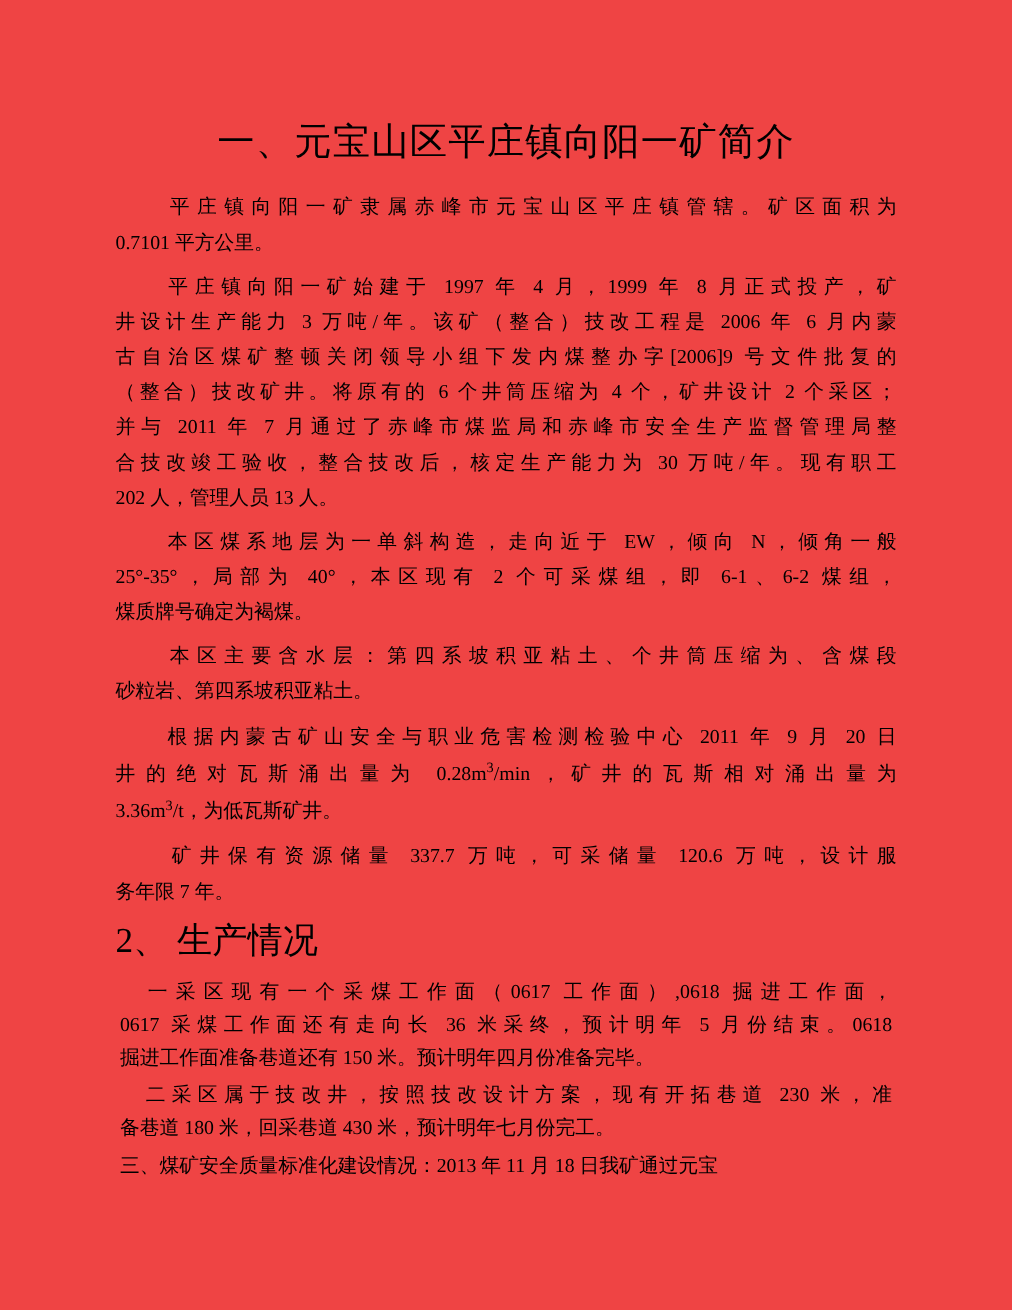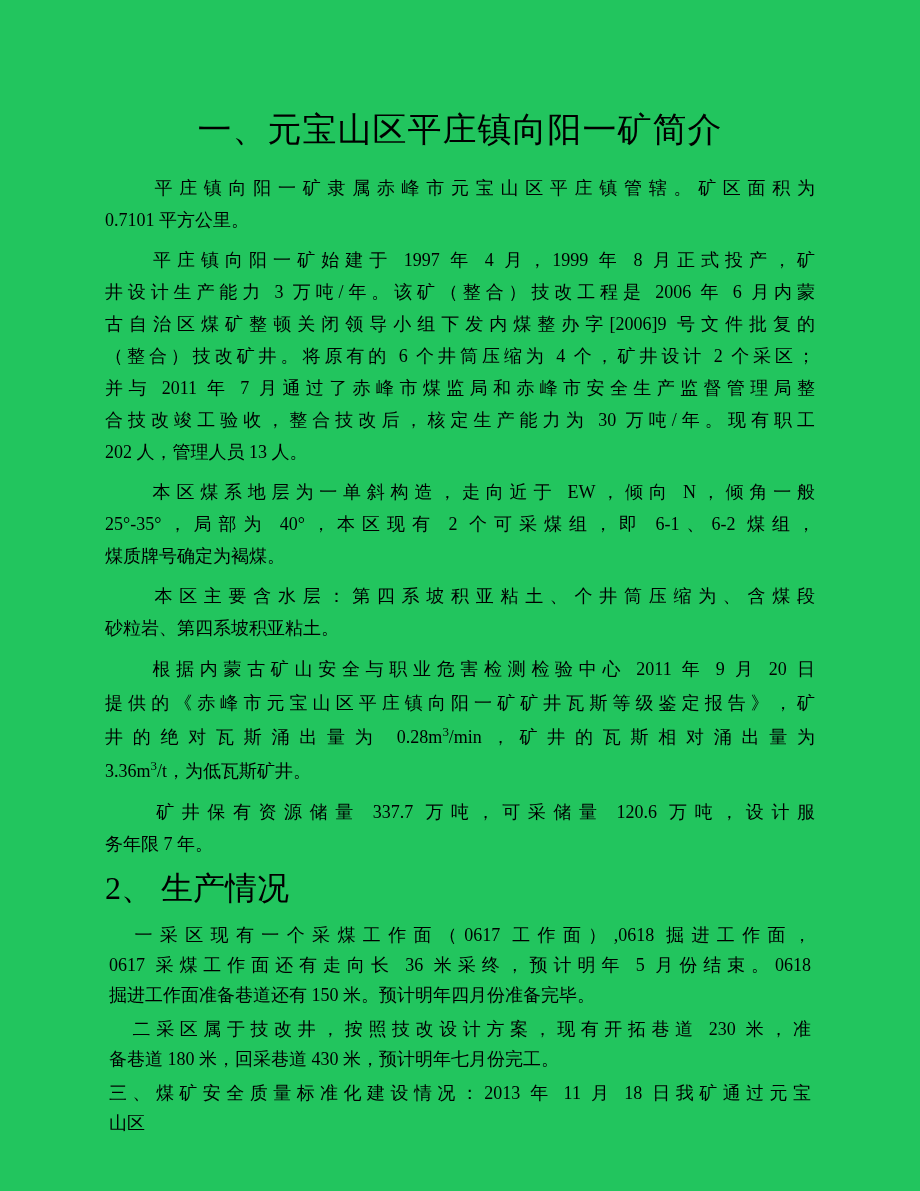--- a/index.html
+++ b/index.html
@@ -4,21 +4,21 @@
 <style>
   html, body {
     margin: 0;
     padding: 0;
     background: #ffffff;
   }
   .page {
     position: relative;
     width: 920px;
     height: 1191px;
-    background: #22c55e;
+    background: #ef4444;
     box-sizing: border-box;
     padding: 108px 105px 0 105px;
     overflow: hidden;
     font-family: "Liberation Serif", "DejaVu Serif", serif;
     color: #000000;
   }
   .doc-title {
     font-size: 34px;
     line-height: 44px;
     font-weight: 400;
@@ -82,36 +82,34 @@
         <div class="line">　　本区煤系地层为一单斜构造，走向近于 EW，倾向 N，倾角一般</div>
         <div class="line">25°-35°，局部为 40°，本区现有 2 个可采煤组，即 6-1、6-2 煤组，</div>
         <div class="line">煤质牌号确定为褐煤。</div>
       </div>
       <div class="para">
         <div class="line">　　本区主要含水层：第四系坡积亚粘土、个井筒压缩为、含煤段</div>
         <div class="line">砂粒岩、第四系坡积亚粘土。</div>
       </div>
       <div class="para gas">
         <div class="line">　　根据内蒙古矿山安全与职业危害检测检验中心 2011 年 9 月 20 日</div>
-        <div class="line">提供的《赤峰市元宝山区平庄镇向阳一矿矿井瓦斯等级鉴定报告》，矿</div>
         <div class="line">井的绝对瓦斯涌出量为 0.28m<sup>3</sup>/min，矿井的瓦斯相对涌出量为</div>
         <div class="line">3.36m<sup>3</sup>/t，为低瓦斯矿井。</div>
       </div>
       <div class="para">
         <div class="line">　　矿井保有资源储量 337.7 万吨，可采储量 120.6 万吨，设计服</div>
         <div class="line">务年限 7 年。</div>
       </div>
       <h2 class="section-heading">2、 生产情况</h2>
       <div class="para tight">
         <div class="line">　一采区现有一个采煤工作面（0617 工作面）,0618 掘进工作面，</div>
         <div class="line">0617 采煤工作面还有走向长 36 米采终，预计明年 5 月份结束。0618</div>
         <div class="line">掘进工作面准备巷道还有 150 米。预计明年四月份准备完毕。</div>
       </div>
       <div class="para tight">
         <div class="line">　二采区属于技改井，按照技改设计方案，现有开拓巷道 230 米，准</div>
         <div class="line">备巷道 180 米，回采巷道 430 米，预计明年七月份完工。</div>
       </div>
       <div class="para tight">
         <div class="line">三、煤矿安全质量标准化建设情况：2013 年 11 月 18 日我矿通过元宝</div>
-        <div class="line">山区</div>
       </div>
     </div>
 </div>
 
 </body></html>

